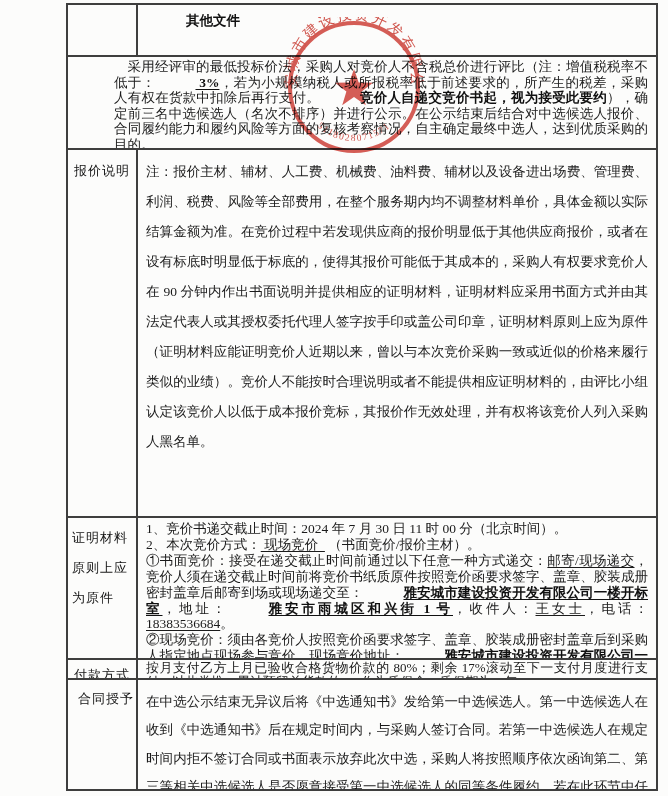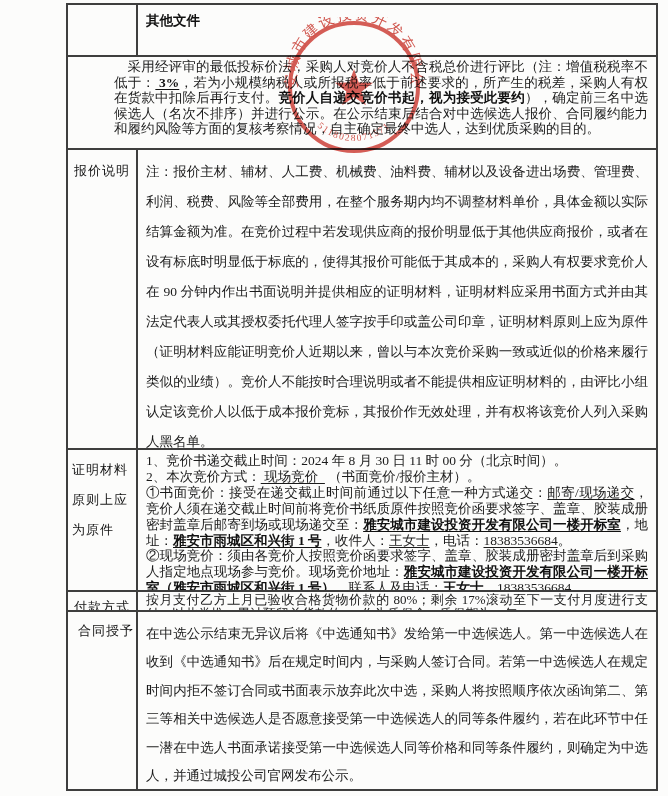--- a/index.html
+++ b/index.html
@@ -36,27 +36,27 @@
   }
   .cell-content{
     flex:1;
     box-sizing:border-box;
     padding:2px 8px 0 8px;
     font-size:13.5px;
     text-align:justify;
     color:#1b1b1b;
   }
   .para{margin:0;}
-  .run-b{font-weight:700;color:#111;}
+  .run-b{font-weight:700;color:#111;margin-left:40px;}
   .run-u{text-decoration:underline;text-underline-offset:2px;}
   
   .r0{height:52px;}  .r0 .cell-content{line-height:20px;padding-top:6px;}
   .r1{height:93px;}  .r1 .cell-content{line-height:15.5px;padding-top:2px;padding-left:46px;}
   .r1 .cell-label{line-height:34px;padding-top:4px;}
-  .r2{height:300px;} .r2 .cell-content{line-height:30px;padding-top:7px;}
+  .r2{height:368px;} .r2 .cell-content{line-height:30px;padding-top:7px;}
   .r2 .cell-label{text-align:center;padding-left:2px;}
   .r3{height:142px;} .r3 .cell-content{line-height:15.9px;padding-top:3px;}
   .r3 .cell-label{line-height:30px;padding-top:5px;}
   .r4{height:20px;}  .r4 .cell-content{line-height:14.4px;padding-top:1px;font-size:13px;}
   .r4 .cell-label{text-align:center;padding-top:5px;padding-left:2px;line-height:20px;}
   .r5 .cell-content{line-height:28.4px;padding-top:8px;}
   .r5 .cell-label{text-align:right;padding-top:9px;padding-left:2px;line-height:20px;}
   
   .seal{
     position:absolute;left:284px;top:17px;width:140px;height:140px;
@@ -88,21 +88,21 @@
       </div>
       <div class="t-row r2">
         <div class="cell-label">报价说明</div>
         <div class="cell-content">
           <p class="para"><span class="">注：报价主材、辅材、人工费、机械费、油料费、辅材以及设备进出场费、管理费、利润、税费、风险等全部费用，在整个服务期内均不调整材料单价，具体金额以实际结算金额为准。在竞价过程中若发现供应商的报价明显低于其他供应商报价，或者在设有标底时明显低于标底的，使得其报价可能低于其成本的，采购人有权要求竞价人在 90 分钟内作出书面说明并提供相应的证明材料，证明材料应采用书面方式并由其法定代表人或其授权委托代理人签字按手印或盖公司印章，证明材料原则上应为原件（证明材料应能证明竞价人近期以来，曾以与本次竞价采购一致或近似的价格来履行类似的业绩）。竞价人不能按时合理说明或者不能提供相应证明材料的，由评比小组认定该竞价人以低于成本报价竞标，其报价作无效处理，并有权将该竞价人列入采购人黑名单。</span></p>
         </div>
       </div>
       <div class="t-row r3">
         <div class="cell-label">证明材料原则上应为原件</div>
         <div class="cell-content">
-          <p class="para"><span class="">1、竞价书递交截止时间：2024 年 8 月 30 日 11 时 00 分（北京时间）。</span></p>
+          <p class="para"><span class="">1、竞价书递交截止时间：2024 年 7 月 30 日 11 时 00 分（北京时间）。</span></p>
           <p class="para"><span class="">2、本次竞价方式：</span><span class="run-u">&nbsp;现场竞价&nbsp;&nbsp;</span><span class=""> （书面竞价/报价主材）。</span></p>
           <p class="para"><span class="">①书面竞价：接受在递交截止时间前通过以下任意一种方式递交：</span><span class="run-u">邮寄/现场递交</span><span class="">，竞价人须在递交截止时间前将竞价书纸质原件按照竞价函要求签字、盖章、胶装成册密封盖章后邮寄到场或现场递交至：</span><span class="run-b run-u">雅安城市建设投资开发有限公司一楼开标室</span><span class="">，地址：</span><span class="run-b run-u">雅安市雨城区和兴街 1 号</span><span class="">，收件人：</span><span class="run-u">王女士</span><span class="">，电话：</span><span class="run-u">18383536684</span><span class="">。</span></p>
           <p class="para"><span class="">②现场竞价：须由各竞价人按照竞价函要求签字、盖章、胶装成册密封盖章后到采购人指定地点现场参与竞价。现场竞价地址：</span><span class="run-b run-u">雅安城市建设投资开发有限公司一楼开标室（雅安市雨城区和兴街 1 号）</span><span class="">，联系人及电话：</span><span class="run-b run-u">王女士</span><span class="run-u">，18383536684</span><span class="">。</span></p>
         </div>
       </div>
       <div class="t-row r4">
         <div class="cell-label">付款方式</div>
         <div class="cell-content">
           <p class="para"><span class="">按月支付乙方上月已验收合格货物价款的 80%；剩余 17%滚动至下一支付月度进行支付，以此类推。累计预留总货款的 3%作为质保金，质保期为一年。</span></p>
         </div>

